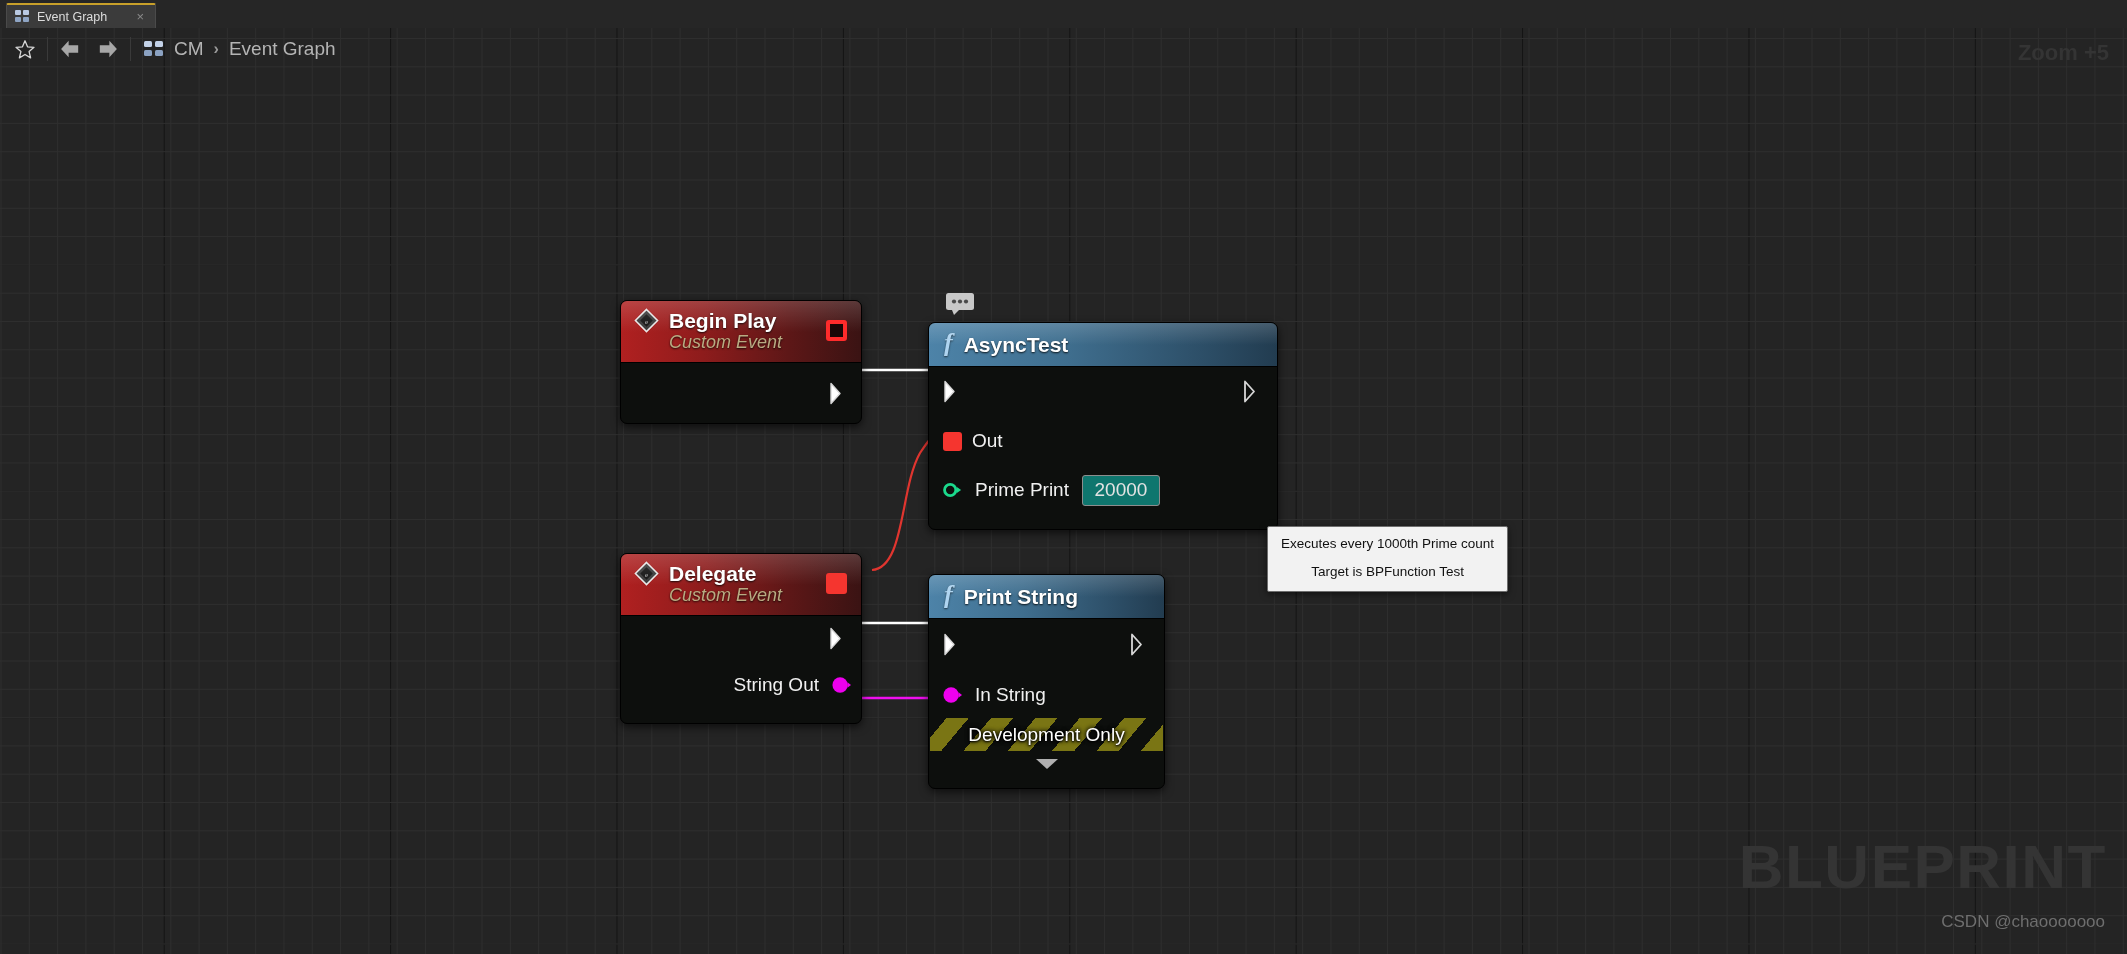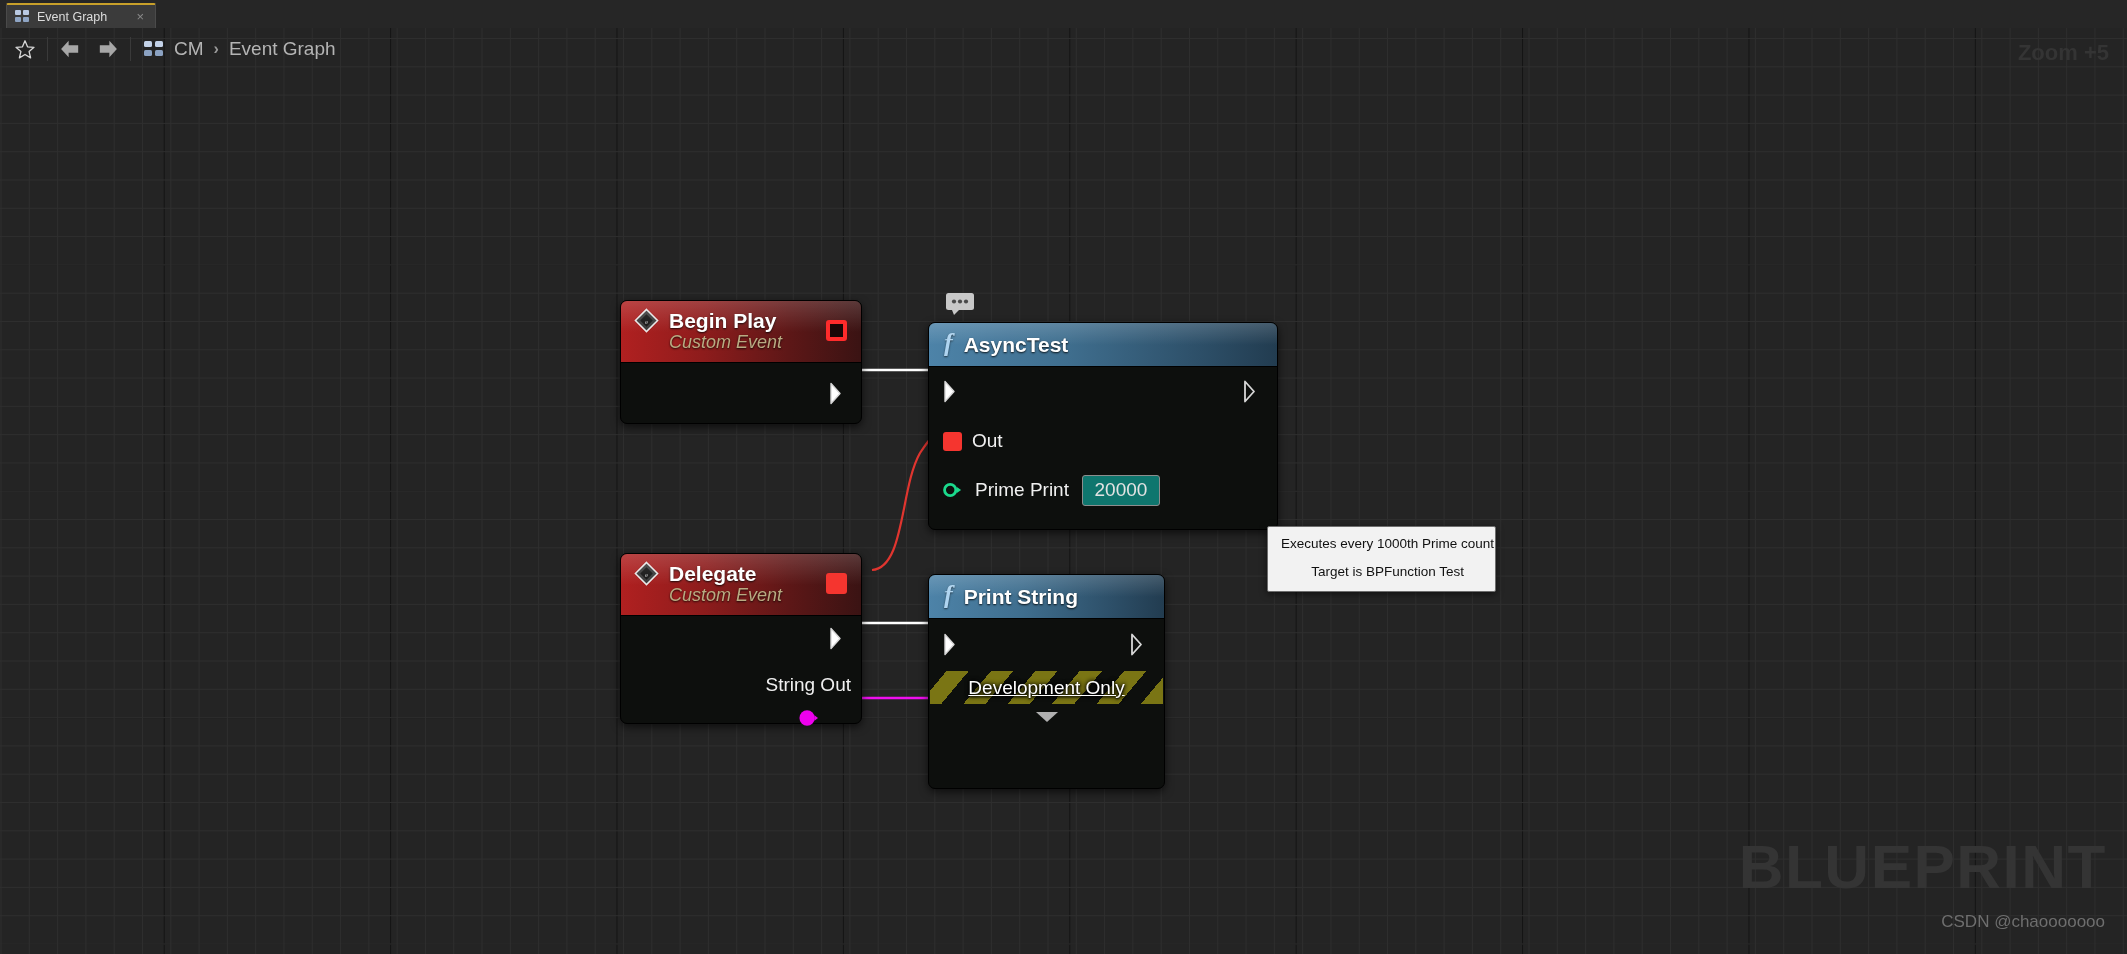--- a/index.html
+++ b/index.html
@@ -199,21 +199,20 @@
       -50deg,
       #7a7514 0px, #7a7514 17px,
       #0d0f0d 17px, #0d0f0d 34px
     );
     margin: 0 1px;
   }
   .dev-only-text {
     color: #ffffff; font-size: 19px; position: relative; z-index: 2;
     padding: 0 14px;
     text-shadow: 0 0 5px #000, 0 0 4px #000, 0 1px 2px #000;
-    text-decoration: underline;
   }
   .expand-arrow-row {
     height: 26px; display: flex; align-items: center; justify-content: center;
   }
   .expand-arrow {
     width: 0; height: 0;
     border-left: 11px solid transparent;
     border-right: 11px solid transparent;
     border-top: 10px solid #b0b0b0;
   }
@@ -223,21 +222,21 @@
     position: absolute; z-index: 4;
     width: 30px; height: 23px;
   }
 
   
   #tooltip {
     position: absolute; z-index: 10;
     background: #f2f2f2;
     border: 1px solid #6d6d6d;
     border-radius: 2px;
-    padding: 10px 1px 11px 13px;
+    padding: 10px 13px 11px 13px;
     box-shadow: 0 2px 7px rgba(0,0,0,0.55);
     min-width: 206px;
   }
   .tt-line {
     color: #111; font-size: 13.5px; line-height: 1.1;
   }
   .tt-line + .tt-line { margin-top: 13px; text-align: center; }
 
   
   #watermark {
@@ -384,21 +383,21 @@
         </svg>
         <span class="ev-title">Delegate</span>
       </div>
       <div class="ev-subtitle">Custom Event</div>
     </div>
     <div class="ev-delegate-pin solid"></div>
     <div class="node-body" style="height:107px; position:relative;">
       <svg class="exec-pin" viewBox="0 0 20 23" style="position:absolute; right:12px; top:11px;">
         <path d="M2 1.5 L11 11.5 L2 21.5 Z" fill="#ffffff" stroke="#d7d7d7" stroke-width="1.4" stroke-linejoin="round"></path>
       </svg>
-      <div style="position:absolute; right:10px; top:58px; display:flex; align-items:center; gap:12px;flex-direction:column;">
+      <div style="position:absolute; right:10px; top:58px; display:flex; align-items:center; gap:12px;">
         <span class="pin-label">String Out</span>
         <svg class="dot-pin" viewBox="0 0 22 20">
           <circle cx="10" cy="10" r="8.4" fill="#ee00ee"></circle>
           <path d="M18 7 L22 10 L18 13 Z" fill="#ee00ee"></path>
         </svg>
       </div>
     </div>
   </div>
 
   <div class="node fn-node" style="left:928px; top:546px; width:237px; height:215px;">
@@ -410,20 +409,27 @@
 
       <div class="pin-row" style="height:52px;">
         <svg class="exec-pin" viewBox="0 0 20 23" style="position:absolute; left:14px; top:14px;">
           <path d="M2 1.5 L11 11.5 L2 21.5 Z" fill="#ffffff" stroke="#d7d7d7" stroke-width="1.4" stroke-linejoin="round"></path>
         </svg>
         <svg class="exec-pin" viewBox="0 0 20 23" style="position:absolute; right:14px; top:14px;">
           <path d="M2 1.5 L11 11.5 L2 21.5 Z" fill="none" stroke="#d7d7d7" stroke-width="1.8" stroke-linejoin="round"></path>
         </svg>
       </div>
 
+      <div class="pin-row" style="height:47px; padding-left:13px; gap:13px;">
+        <svg class="dot-pin" viewBox="0 0 22 20">
+          <circle cx="10" cy="10" r="8.4" fill="#ee00ee"></circle>
+          <path d="M18 7 L22 10 L18 13 Z" fill="#ee00ee"></path>
+        </svg>
+        <span class="pin-label">In String</span>
+      </div>
 
       <div class="dev-only-bar">
         <span class="dev-only-text">Development Only</span>
       </div>
       <div class="expand-arrow-row">
         <span class="expand-arrow"></span>
       </div>
     </div>
   </div>
 

